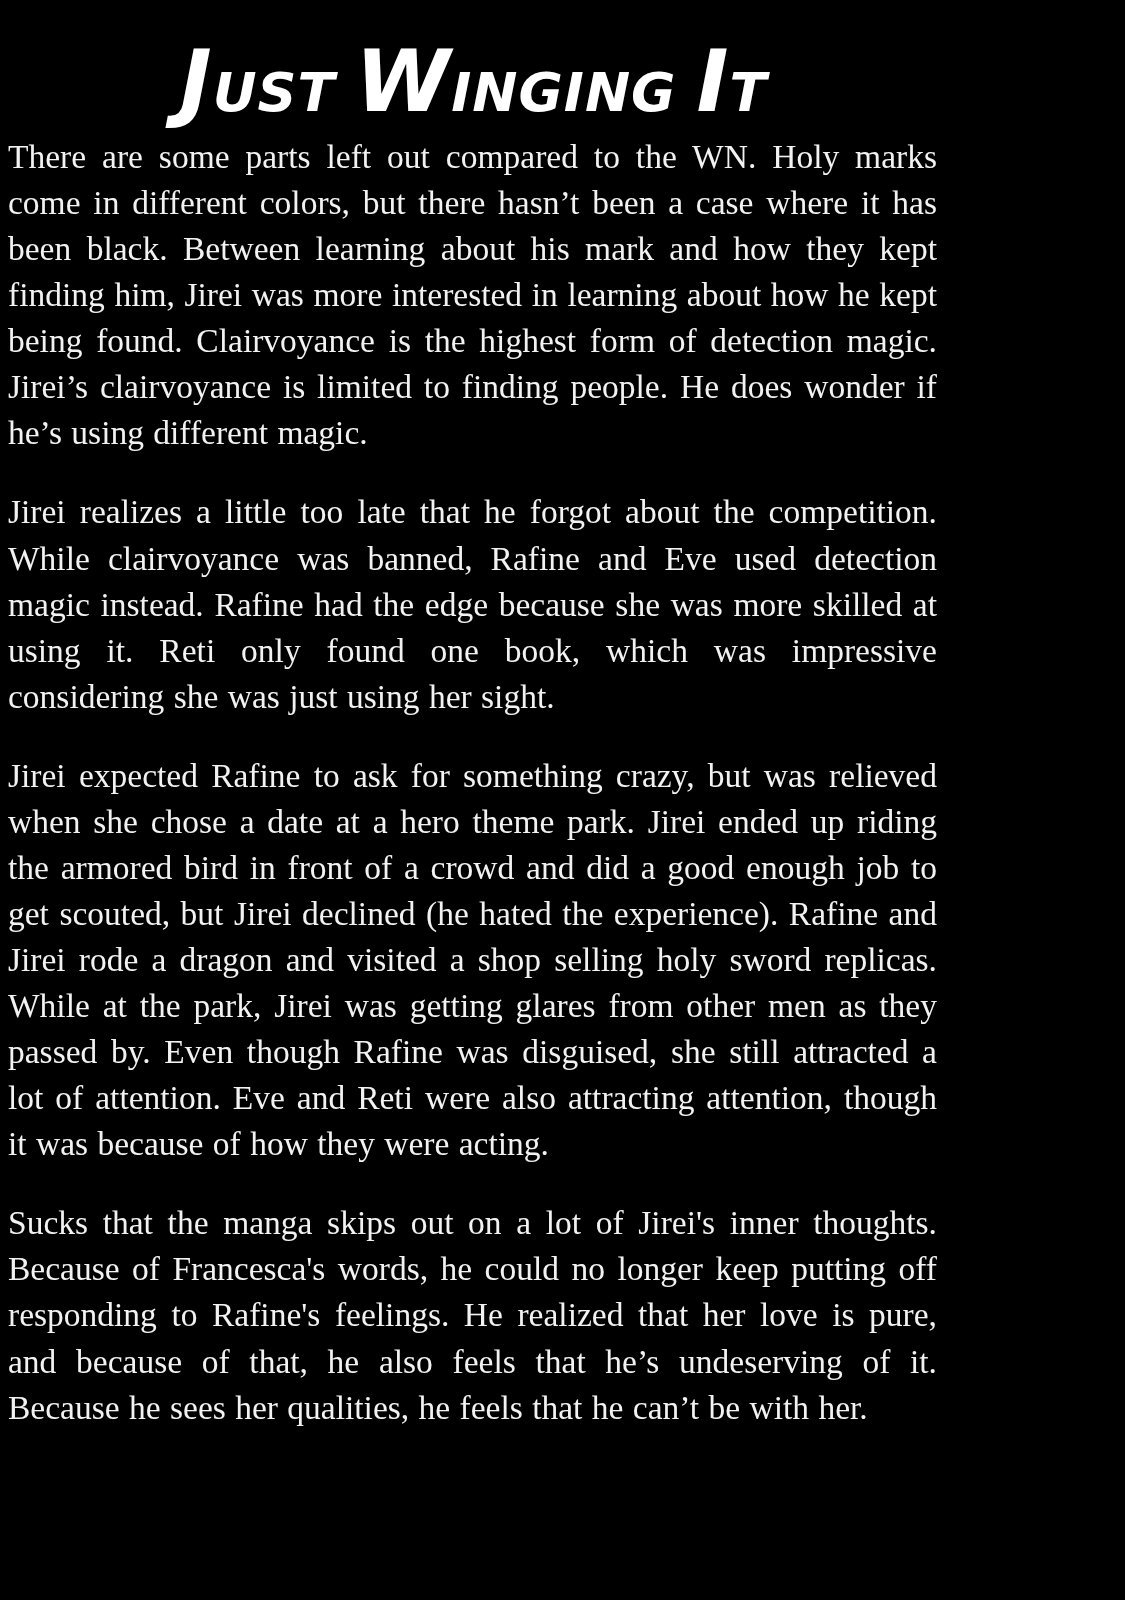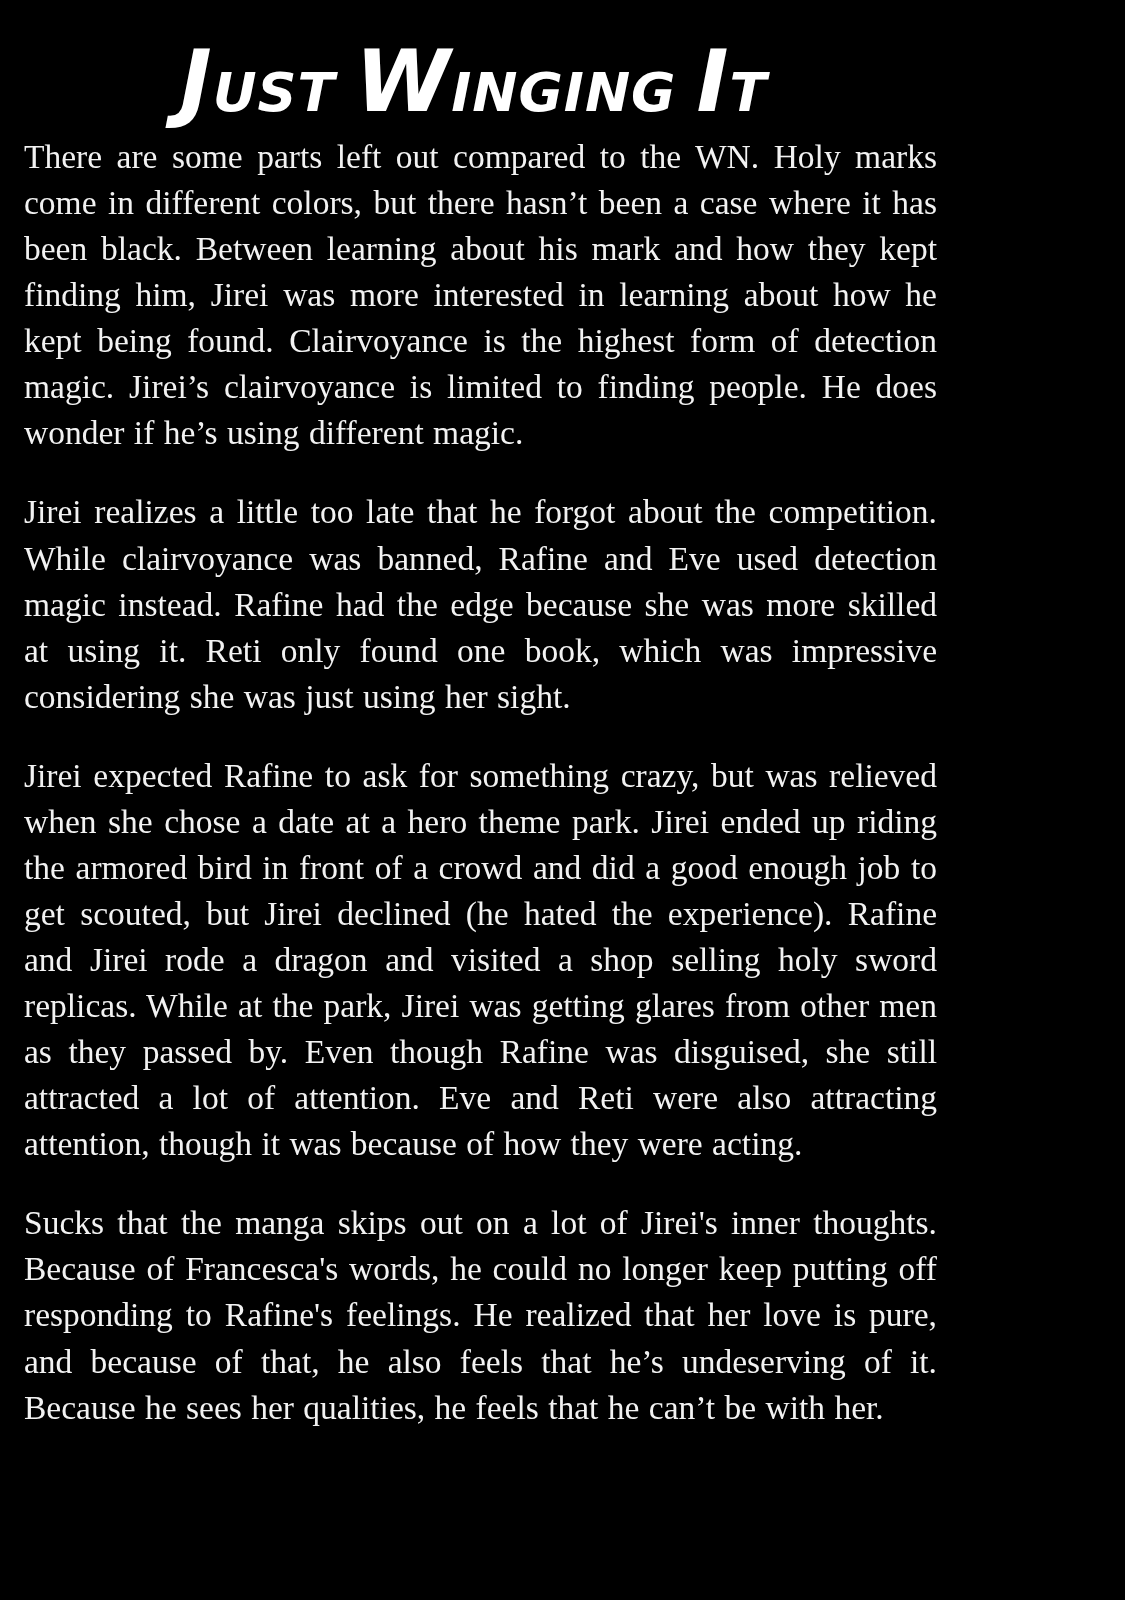--- a/index.html
+++ b/index.html
@@ -34,21 +34,21 @@
   }
   .title .w1 { font-size: 86px; }
   .title .w2 { font-size: 54px; }
   .title .sp { display: inline-block; width: 20px; }
 
   .body-text {
     color: #f2f2f2;
     font-family: "Liberation Serif", serif;
     font-size: 33.5px;
     line-height: 1.375;
-    padding: 0 10px 0 24px;
+    padding: 0 10px 0 8px;
     text-align: justify;
     text-justify: inter-word;
     word-spacing: 1px;
   }
   .para {
     margin: 0 0 33px 0;
   }
   .para:last-child {
     margin-bottom: 8px;
   }

